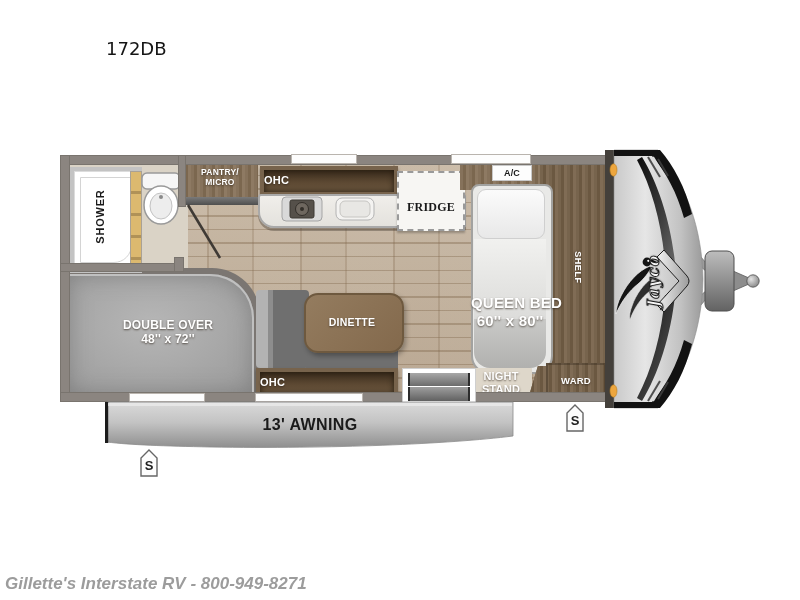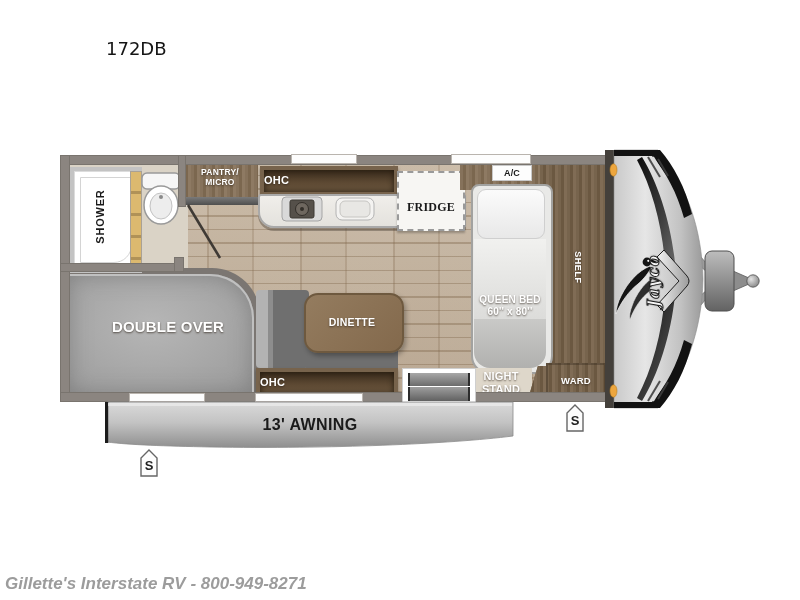--- a/index.html
+++ b/index.html
@@ -34,22 +34,23 @@
   <div class="abs" style="left:0;top:0;width:800px;height:600px;">
 
     <div class="abs wood-floor" style="left:68px;top:163px;width:538px;height:231px;"></div>
 
     <div class="abs" style="left:68px;top:163px;width:120px;height:105px;background:#dad3c6;"></div>
 
     <div class="abs" style="left:62px;top:268px;width:198px;height:130px;background:#7b7672;border-top-right-radius:48px;"></div>
     <div class="abs" style="left:68px;top:274px;width:186px;height:120px;border-top-right-radius:44px;
                 background:radial-gradient(ellipse at 45% 42%,#b6b6b6,#a1a1a1 75%,#979797);
                 box-shadow:inset 0 0 0 2px #c0c0c0, inset 0 0 22px rgba(120,120,120,.8);"></div>
-    <div class="lbl" style="left:70px;top:318px;width:196px;font-size:15px;">
+    <div class="lbl" style="left:70px;top:318px;width:196px;font-size:12px;">
       <div>DOUBLE OVER</div>
+      <div>48'' x 72''</div>
     </div>
 
     <div class="abs" style="left:256px;top:290px;width:53px;height:78px;border-radius:4px;
                 background:linear-gradient(90deg,#b3b3b3 0 12px,#8d8d8d 12px 17px,#6f6f6f 17px);"></div>
     <div class="abs" style="left:306px;top:346px;width:92px;height:22px;background:#6f6f6f;"></div>
     <div class="abs" style="left:304px;top:293px;width:96px;height:56px;border-radius:14px;border:2px solid #6e593f;
                 background:linear-gradient(135deg,#947c5f,#83694c);box-shadow:2px 3px 5px rgba(0,0,0,.3);"></div>
     <div class="lbl" style="left:304px;top:316px;width:96px;font-size:10.5px;">DINETTE</div>
 
     <div class="abs ohc" style="left:260px;top:166px;width:130px;height:22px;">
@@ -110,21 +111,21 @@
 
     <div class="abs" style="left:471px;top:184px;width:78px;height:186px;background:#e9e9e7;border:2px solid #a2a2a0;
                 border-radius:8px 8px 18px 18px;">
       <div style="position:absolute;left:4px;top:3px;width:66px;height:48px;border-radius:9px;
                   background:linear-gradient(180deg,#fbfbfb,#e8e8e8);border:1px solid #cfcfcf;"></div>
       <div style="position:absolute;left:1px;top:53px;width:72px;height:80px;
                   background:linear-gradient(180deg,#f1f1ef,#e3e3e1 65%,#dcdcda);"></div>
       <div style="position:absolute;left:1px;top:133px;width:72px;height:49px;border-radius:0 0 16px 16px;
                   background:linear-gradient(180deg,#c9c9c7,#b1b1af);"></div>
     </div>
-    <div class="lbl" style="left:471px;top:294px;width:78px;font-size:10px;">
+    <div class="lbl" style="left:471px;top:294px;width:78px;font-size:15px;">
       <div>QUEEN BED</div>
       <div>60'' x 80''</div>
     </div>
 
     <div class="abs" style="left:470px;top:368px;width:62px;height:31px;background:#ded7ca;"></div>
     <div class="lbl" style="left:468px;top:370px;width:66px;font-size:11px;">
       <div>NIGHT</div>
       <div>STAND</div>
     </div>
     <div class="abs cab-wood-dk" style="left:528px;top:366px;width:26px;height:33px;clip-path:polygon(38% 0,100% 0,100% 100%,0 100%);"></div>

